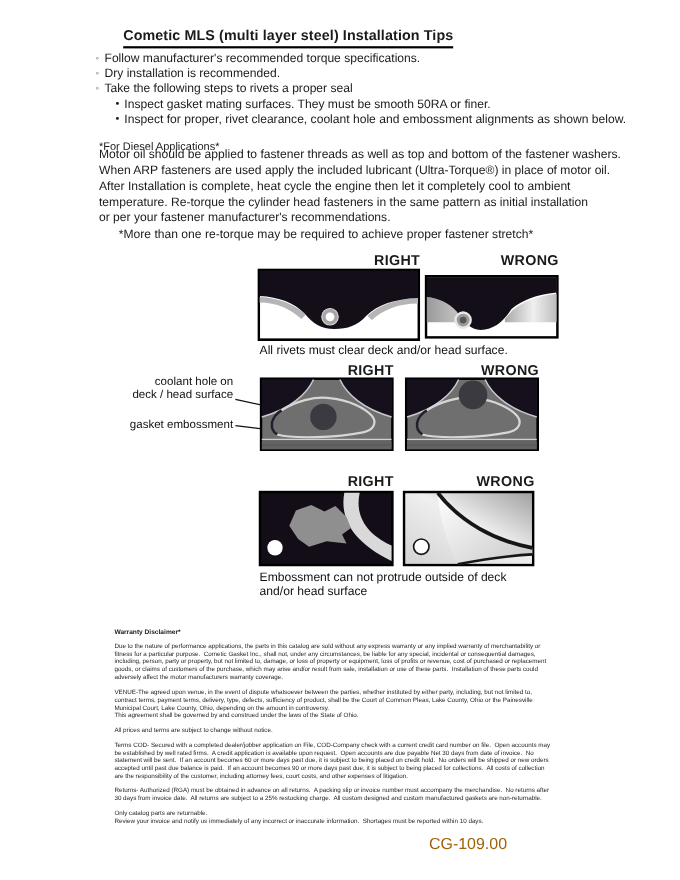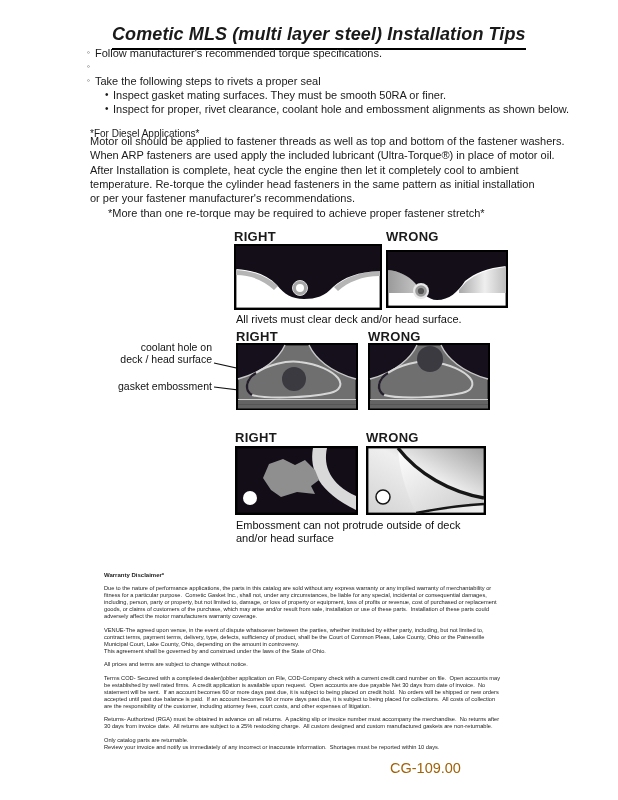--- a/index.html
+++ b/index.html
@@ -2,34 +2,34 @@
 <html><head>
 <meta charset="utf-8">
 <style>
   html,body{margin:0;padding:0;background:#ffffff;}
   .page{
     position:relative;width:618px;height:800px;background:#ffffff;overflow:hidden;
     font-family:"Liberation Sans", sans-serif;color:#1a1a1a;
   }
   .abs{position:absolute;}
   .title{
-    left:112px;top:24px;font-size:18px;font-weight:bold;
-    border-bottom:2px solid #000;padding-bottom:3px;margin:0;letter-spacing:0.1px;font-style:italic;
+    left:112px;top:24px;font-size:13px;font-weight:bold;
+    border-bottom:2px solid #000;padding-bottom:3px;margin:0;letter-spacing:0.1px;
   }
   .bullets{left:87px;top:46px;font-size:11px;line-height:14px;}
   .brow{display:flex;align-items:flex-start;}
   .mk1{width:8px;font-size:8px;line-height:14px;flex:0 0 auto;}
   .mk2{width:8px;font-size:10px;line-height:14px;flex:0 0 auto;}
   .sub{margin-left:18px;}
   .h2{left:90px;top:128px;font-size:10px;font-weight:normal;margin:0;}
   .body{font-size:11px;line-height:14px;white-space:pre;}
   .p1{left:90px;top:134px;}
   .p2{left:90px;top:163px;}
   .note{left:108px;top:207px;font-size:11px;}
-  .dg-title{font-size:13px;font-weight:bold;text-align:left;letter-spacing:0.3px;}
+  .dg-title{font-size:13px;font-weight:bold;text-align:right;letter-spacing:0.3px;}
   .caption{font-size:11px;color:#111;white-space:pre;line-height:12.5px;}
   .lbl{font-size:10.5px;line-height:12px;color:#111;}
   .lbl-right{text-align:right;}
   .fineprint{left:104px;top:572px;width:440px;}
   .fineprint .fp-h{font-size:6px;font-weight:bold;margin:0 0 6px 0;}
   .fineprint p{font-size:5.7px;line-height:7px;margin:0 0 6.5px 0;white-space:pre;color:#222;}
   .footer-code{left:390px;top:760px;font-size:14.5px;color:#a16207;}
   svg{display:block;}
   .overlay{pointer-events:none;}
 </style>
@@ -40,20 +40,21 @@
 
   <h1 class="abs title">Cometic MLS (multi layer steel) Installation Tips</h1>
 
   <div class="abs bullets">
     <div class="brow">
         <span class="mk1">◦</span>
         <span>Follow manufacturer's recommended torque specifications.</span>
       </div>
     <div class="brow">
         <span class="mk1">◦</span>
+        <span>Dry installation is recommended.</span>
       </div>
     <div class="brow">
         <span class="mk1">◦</span>
         <span>Take the following steps to rivets a proper seal</span>
       </div>
     <div class="brow sub">
         <span class="mk2">•</span>
         <span>Inspect gasket mating surfaces.  They must be smooth 50RA or finer.</span>
       </div>
     <div class="brow sub">

